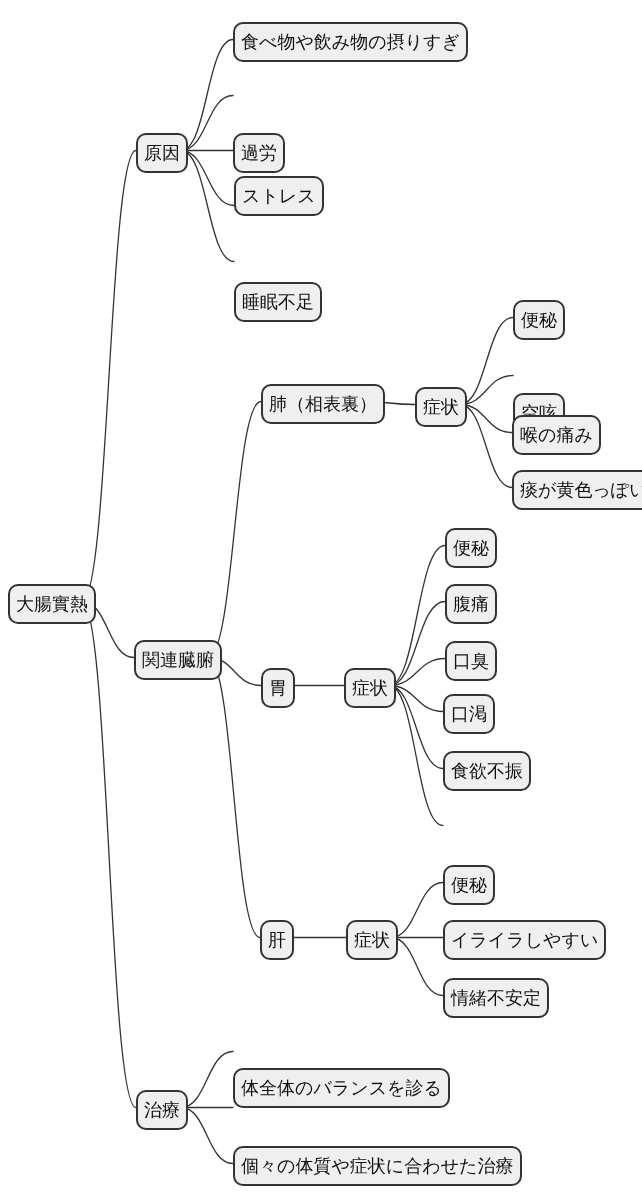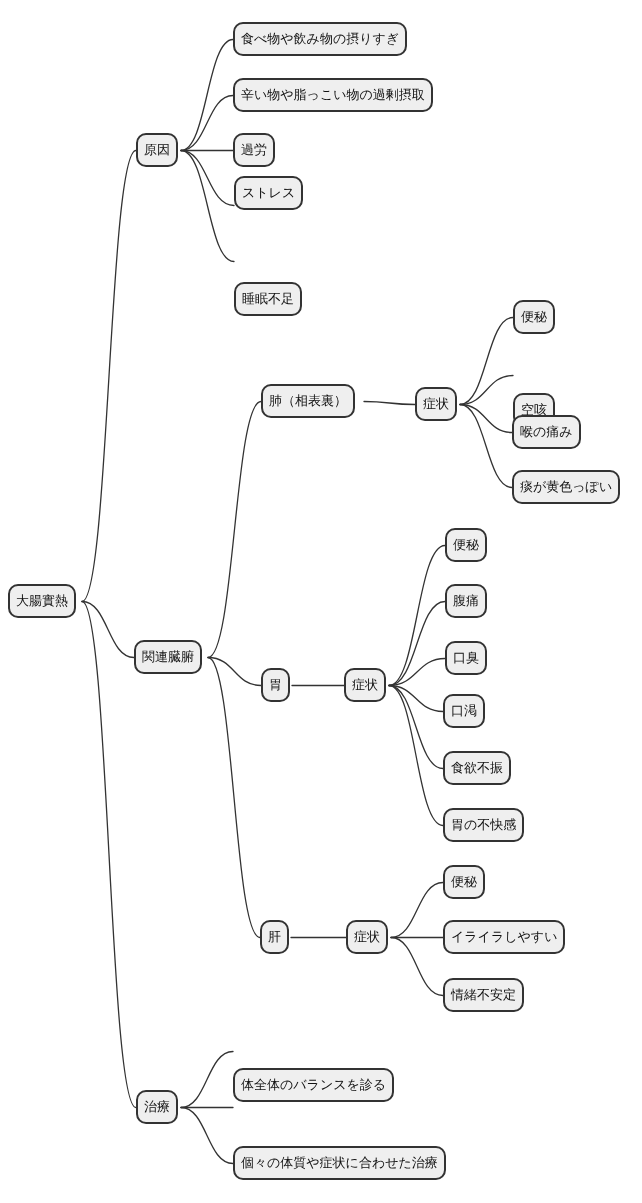--- a/index.html
+++ b/index.html
@@ -23,21 +23,21 @@
     stroke-width: 1.3;
     stroke-linecap: round;
   }
   .node {
     position: absolute;
     box-sizing: border-box;
     background: var(--node-fill, #efefef);
     border: 2px solid var(--node-border, #333333);
     border-radius: 10px;
     padding: 7px 6px;
-    font-size: 13px;
+    font-size: 18px;
     line-height: 1.2;
     color: var(--text, #111111);
     white-space: nowrap;
   }
 </style>
 </head>
 <body style="--bg: #ffffff; --node-fill: #efefef; --node-border: #333333; --edge: #333333; --text: #111111;">
 
 <div id="mindmap">
   <svg id="edges" width="642" height="1203" viewBox="0 0 642 1203" xmlns="http://www.w3.org/2000/svg">
@@ -69,39 +69,37 @@
       <path d="M391,937.5 C417,937.5 417,995.5 443,995.5"></path>
       <path d="M82,601.5 C109,601.5 109,1107.5 136,1107.5"></path>
       <path d="M181,1107.5 C207,1107.5 207,1051.5 233,1051.5"></path>
       <path d="M181,1107.5 C207,1107.5 207,1107.5 233,1107.5"></path>
       <path d="M181,1107.5 C207,1107.5 207,1163.5 233,1163.5"></path>
     </svg>
 
 <div class="node" id="n-root" style="left: 8px; top: 584px;"><span>大腸實熱</span></div>
     <div class="node" id="n-cause" style="left: 136px; top: 133px;"><span>原因</span></div>
     <div class="node" id="n-cause-1" style="left: 233px; top: 22px;"><span>食べ物や飲み物の摂りすぎ</span></div>
-    <div class="node" id="n-cause-2" style="left: 233px; top: 78px;"><span>辛い物や脂っこい物の過剰摂取</span></div>
     <div class="node" id="n-cause-3" style="left: 233px; top: 133px; text-align: right;"><span>過労</span></div>
     <div class="node" id="n-cause-4" style="left: 234px; top: 176px;"><span>ストレス</span></div>
     <div class="node" id="n-cause-5" style="left: 234px; top: 244px; margin-top: 38px;"><span>睡眠不足</span></div>
     <div class="node" id="n-organs" style="left: 134px; top: 640px;"><span>関連臓腑</span></div>
     <div class="node" id="n-lung" style="left: 261px; top: 384px;"><span>肺（相表裏）</span></div>
     <div class="node" id="n-lung-sym" style="left: 415px; top: 387px;"><span>症状</span></div>
     <div class="node" id="n-lung-s1" style="left: 513px; top: 300px;"><span>便秘</span></div>
     <div class="node" id="n-lung-s2" style="left: 513px; top: 358px; margin-top: 35px;"><span>空咳</span></div>
     <div class="node" id="n-lung-s3" style="left: 512px; top: 415px;"><span>喉の痛み</span></div>
     <div class="node" id="n-lung-s4" style="left: 512px; top: 470px;"><span>痰が黄色っぽい</span></div>
     <div class="node" id="n-stomach" style="left: 261px; top: 668px;"><span>胃</span></div>
     <div class="node" id="n-stomach-sym" style="left: 344px; top: 668px;"><span>症状</span></div>
     <div class="node" id="n-stomach-s1" style="left: 445px; top: 528px;"><span>便秘</span></div>
     <div class="node" id="n-stomach-s2" style="left: 445px; top: 584px;"><span>腹痛</span></div>
     <div class="node" id="n-stomach-s3" style="left: 445px; top: 641px;"><span>口臭</span></div>
     <div class="node" id="n-stomach-s4" style="left: 443px; top: 694px;"><span>口渇</span></div>
     <div class="node" id="n-stomach-s5" style="left: 443px; top: 751px;"><span>食欲不振</span></div>
-    <div class="node" id="n-stomach-s6" style="left: 443px; top: 808px;"><span>胃の不快感</span></div>
     <div class="node" id="n-liver" style="left: 260px; top: 920px;"><span>肝</span></div>
     <div class="node" id="n-liver-sym" style="left: 346px; top: 920px;"><span>症状</span></div>
     <div class="node" id="n-liver-s1" style="left: 443px; top: 865px;"><span>便秘</span></div>
     <div class="node" id="n-liver-s2" style="left: 443px; top: 920px;"><span>イライラしやすい</span></div>
     <div class="node" id="n-liver-s3" style="left: 443px; top: 978px;"><span>情緒不安定</span></div>
     <div class="node" id="n-treat" style="left: 136px; top: 1090px;"><span>治療</span></div>
     <div class="node" id="n-treat-1" style="left: 233px; top: 1034px; margin-top: 34px;"><span>体全体のバランスを診る</span></div>
     <div class="node" id="n-treat-3" style="left: 233px; top: 1146px;"><span>個々の体質や症状に合わせた治療</span></div>
   </div>
 

